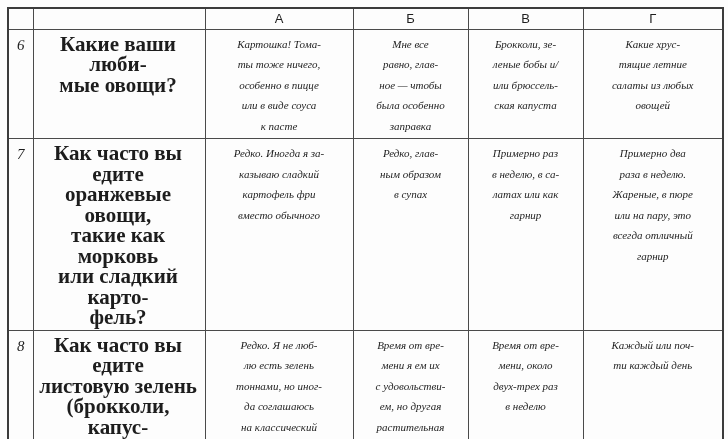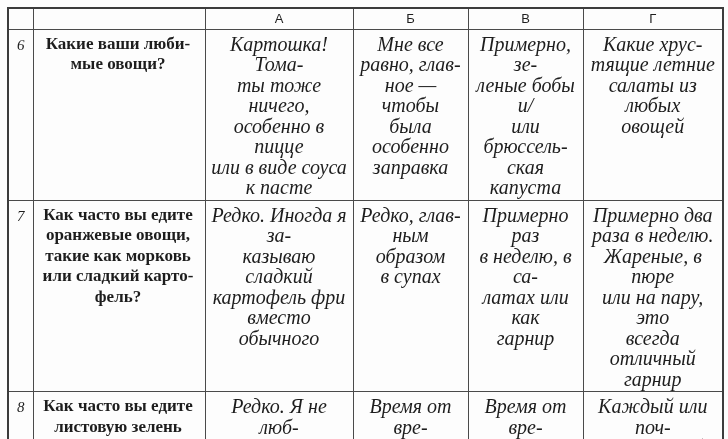--- a/index.html
+++ b/index.html
@@ -46,26 +46,26 @@
     padding: 4px 5px 2px 5px;
     overflow: hidden;
   }
   td.num {
     font-style: italic;
     font-size: 15px;
     padding-top: 5px;
   }
   td.question {
     font-weight: 700;
-    font-size: 17px;
+    font-size: 21px;
     padding-right: 7px;
   }
   td.answer {
     font-style: italic;
-    font-size: 20px;
+    font-size: 11px;
   }
   tr.row-6 { height: 105px; }
   tr.row-7 { height: 129px; }
   tr.row-8 { height: 169px; }
 </style>
 </head>
 <body>
 
 <div class="page">
   <table class="quiz">
@@ -95,21 +95,21 @@
         <td class="answer">Картошка! Тома-
 ты тоже ничего,
 особенно в пицце
 или в виде соуса
 к пасте</td>
         <td class="answer">Мне все
 равно, глав-
 ное — чтобы
 была особенно
 заправка</td>
-        <td class="answer">Примерно, зе-
+        <td class="answer">Брокколи, зе-
 леные бобы и/
 или брюссель-
 ская капуста</td>
         <td class="answer">Какие хрус-
 тящие летние
 салаты из любых
 овощей</td>
       </tr>
       <tr class="row-7">
         <td class="num">7</td>

